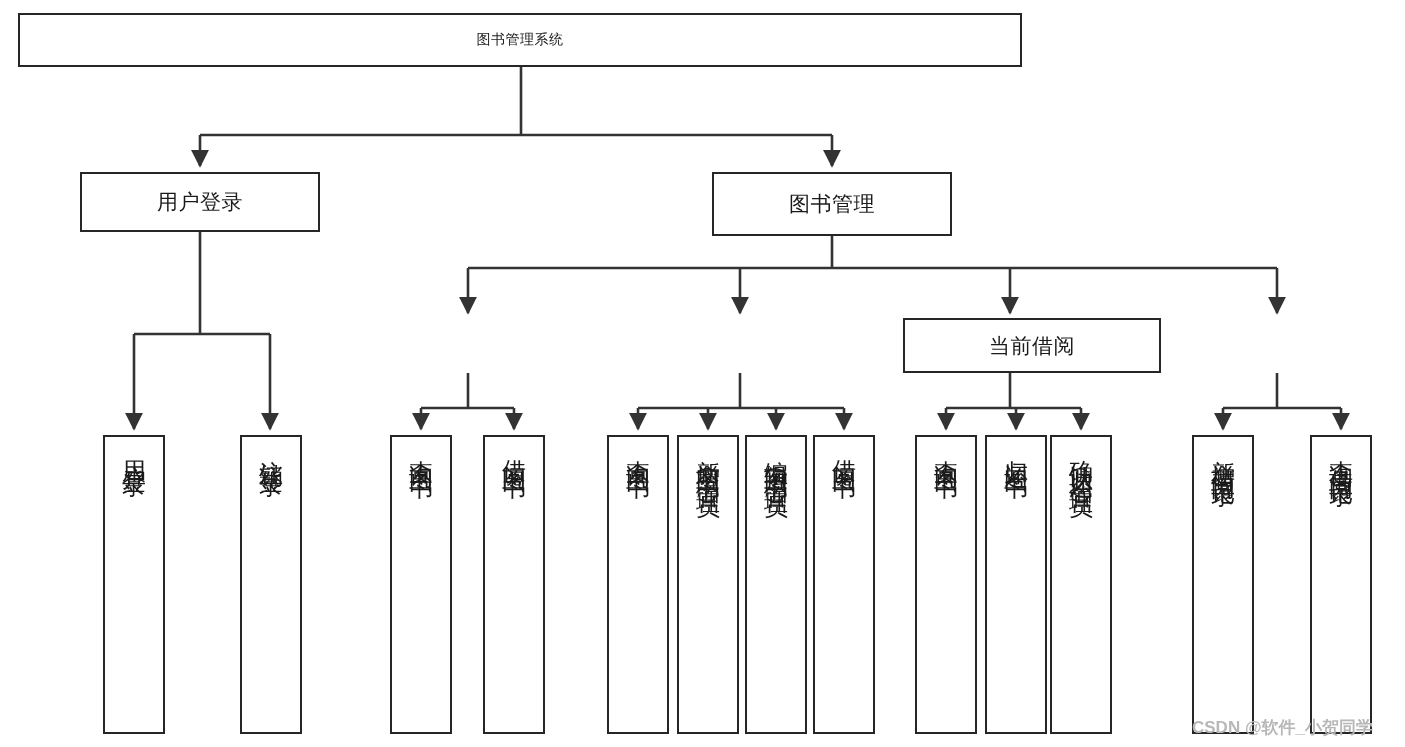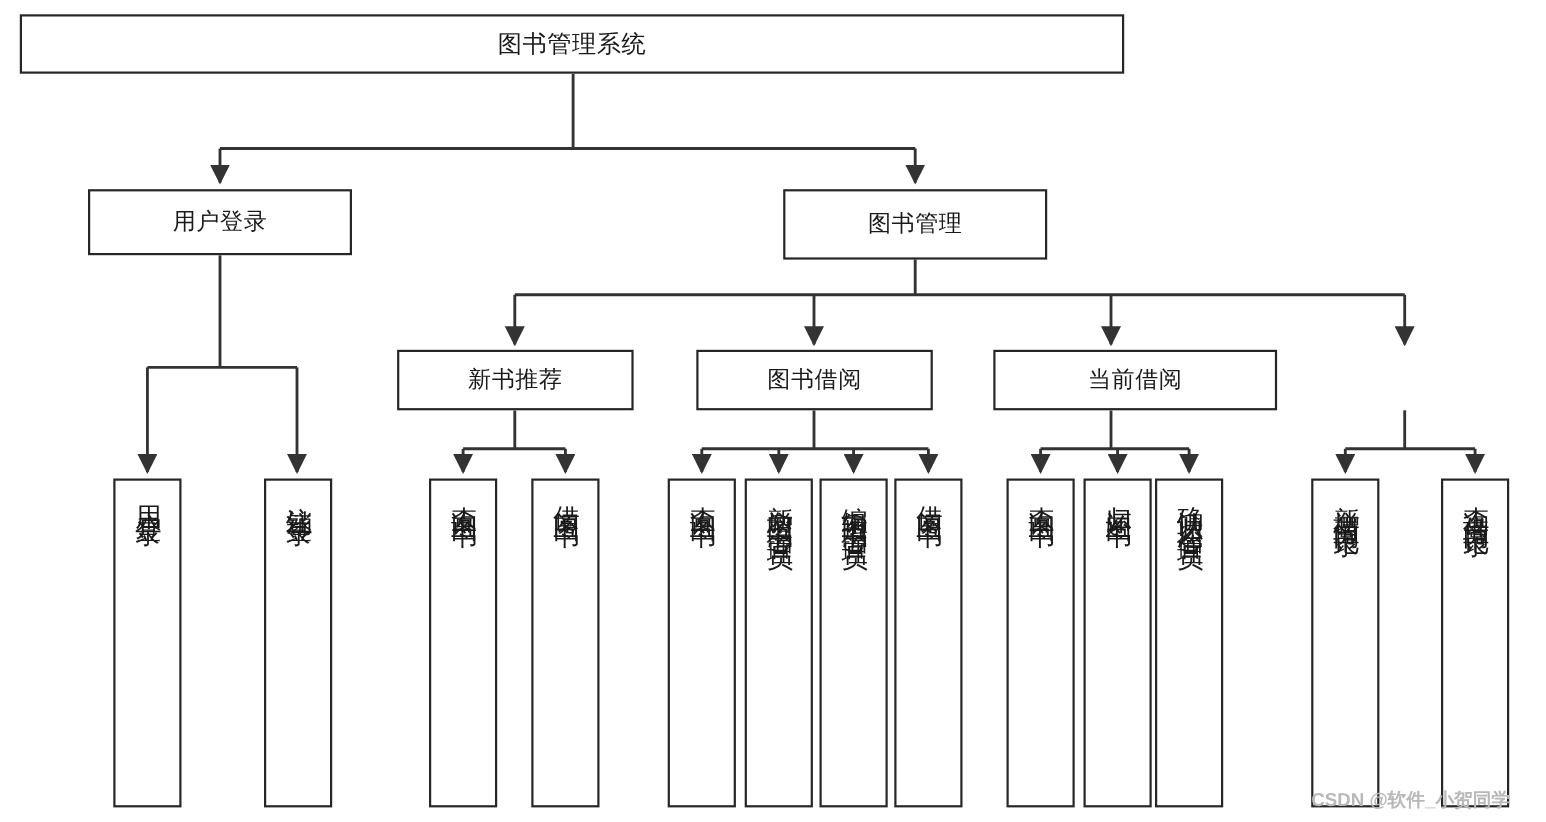--- a/index.html
+++ b/index.html
@@ -40,21 +40,21 @@
     color: #1a1a1a;
     text-align: center;
     line-height: 1.12;
     white-space: pre;
   }
   .node.horiz .label {
     font-size: 21px;
     letter-spacing: 0.5px;
   }
   .node.root .label {
-    font-size: 22px;
+    font-size: 14px;
     letter-spacing: 0.5px;
   }
   .node.vert {
     align-items: flex-start;
     justify-content: center;
     padding-top: 4px;
   }
   .node.vert .label {
     writing-mode: vertical-rl;
     text-orientation: upright;
@@ -132,26 +132,20 @@
     <span class="label">图书管理系统</span>
   </div>
 
   <div class="node horiz" style="left:80px; top:172px; width:240px; height:60px;">
     <span class="label">用户登录</span>
   </div>
   <div class="node horiz" style="left:712px; top:172px; width:240px; height:64px;">
     <span class="label">图书管理</span>
   </div>
 
-  <div class="node horiz" style="left:361px; top:318px; width:215px; height:55px;">
-    <span class="label">新书推荐</span>
-  </div>
-  <div class="node horiz" style="left:633px; top:318px; width:215px; height:55px;">
-    <span class="label">图书借阅</span>
-  </div>
   <div class="node horiz" style="left:903px; top:318px; width:258px; height:55px;">
     <span class="label">当前借阅</span>
   </div>
 
   <div class="node vert" style="left:103px; top:435px; width:62px; height:299px;">
     <span class="label">用户登录</span>
   </div>
   <div class="node vert" style="left:240px; top:435px; width:62px; height:299px;">
     <span class="label">注销登录</span>
   </div>

